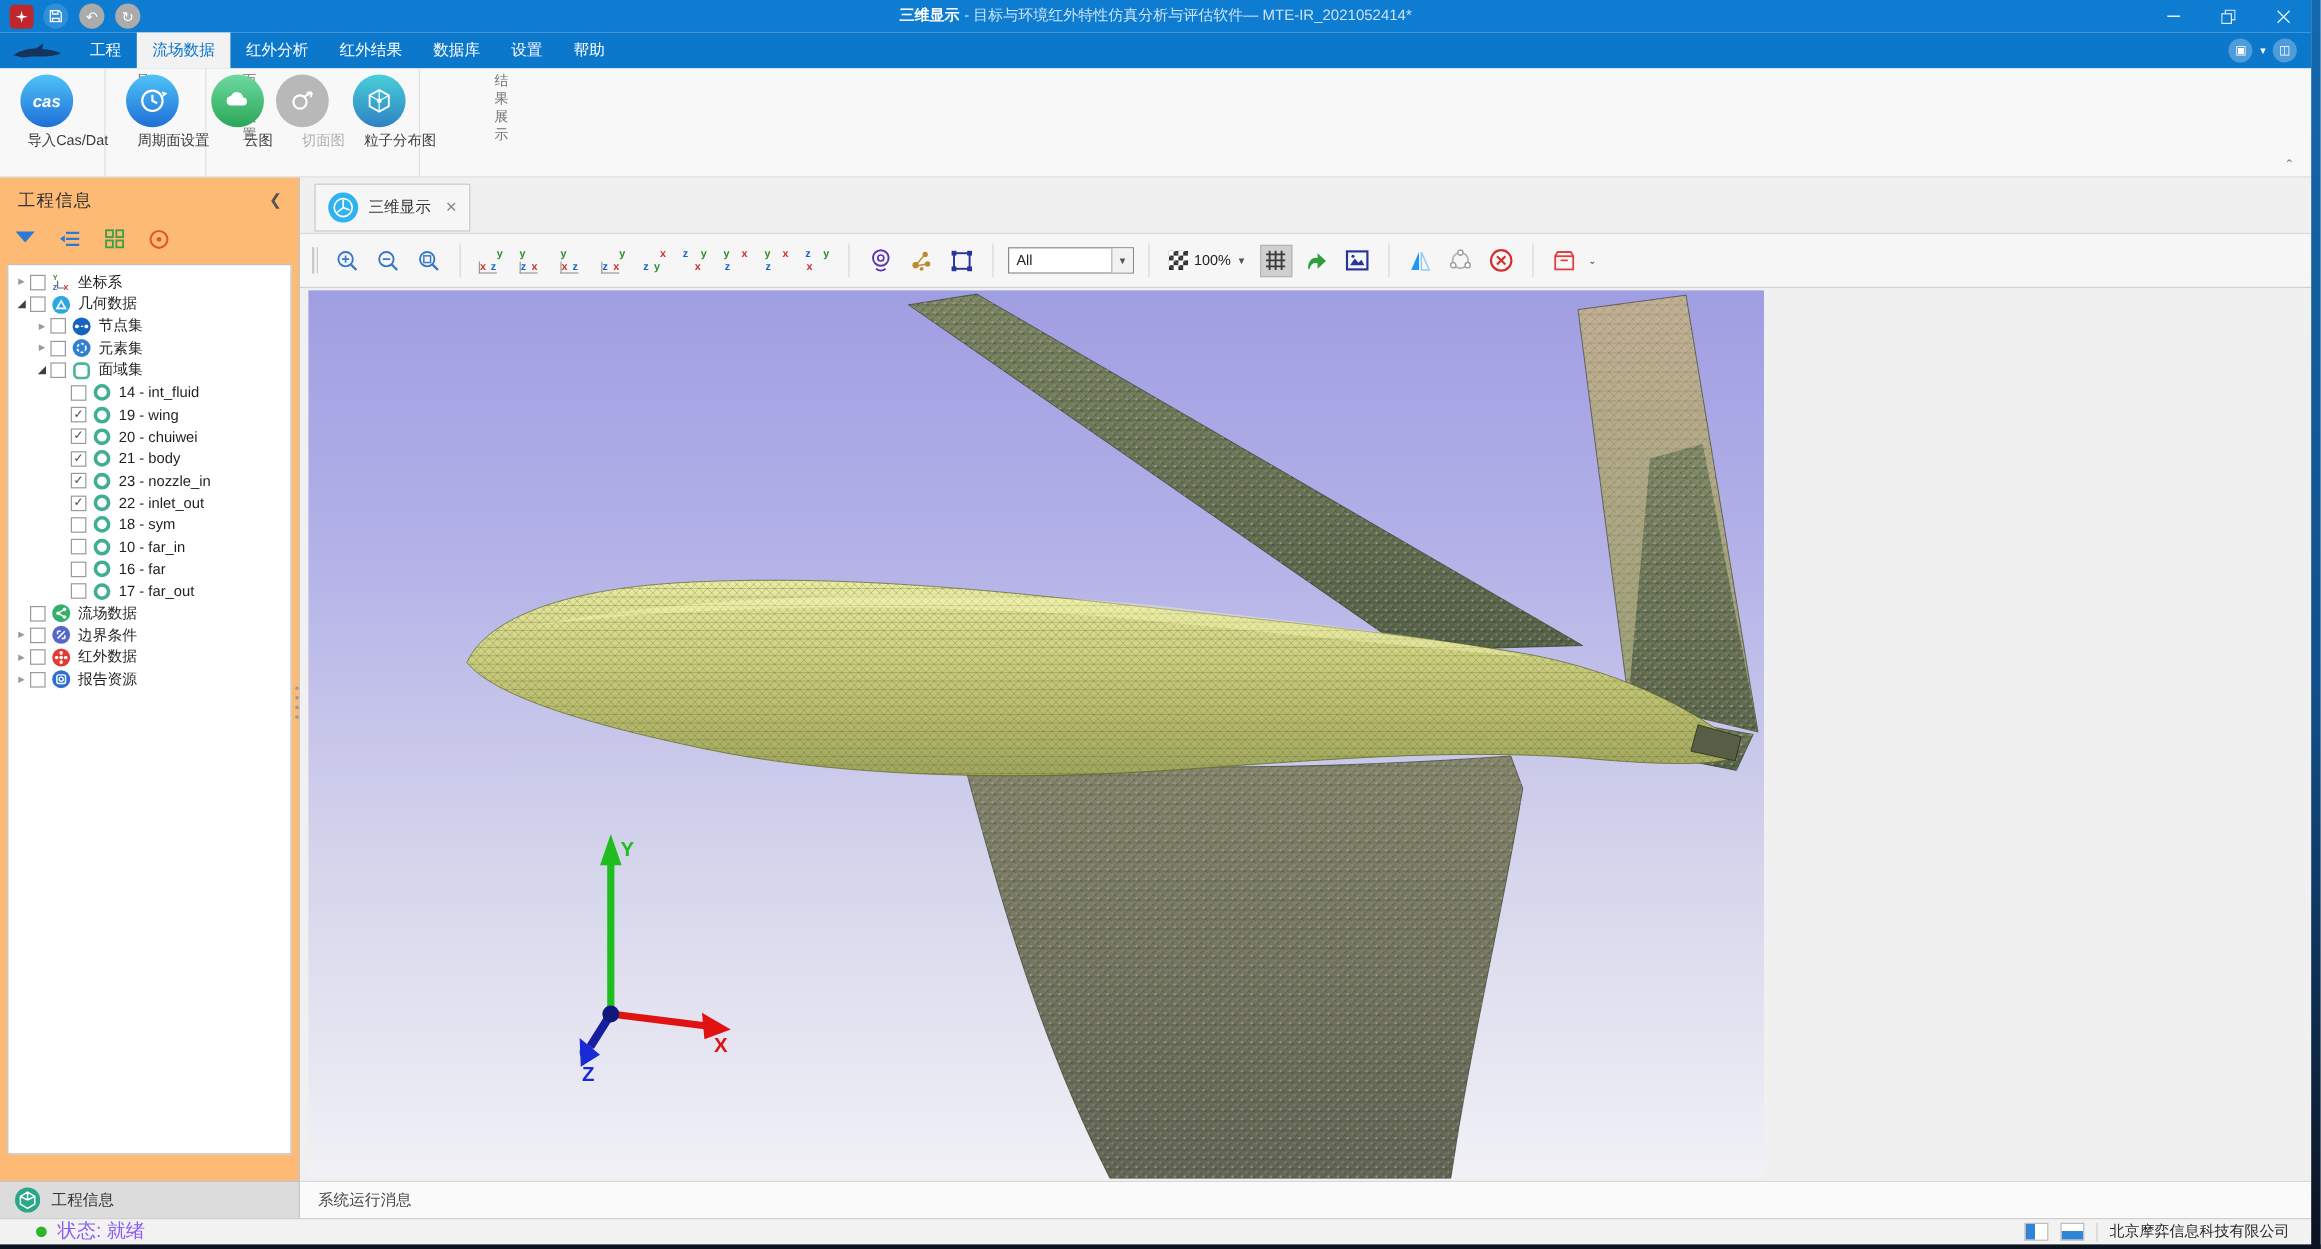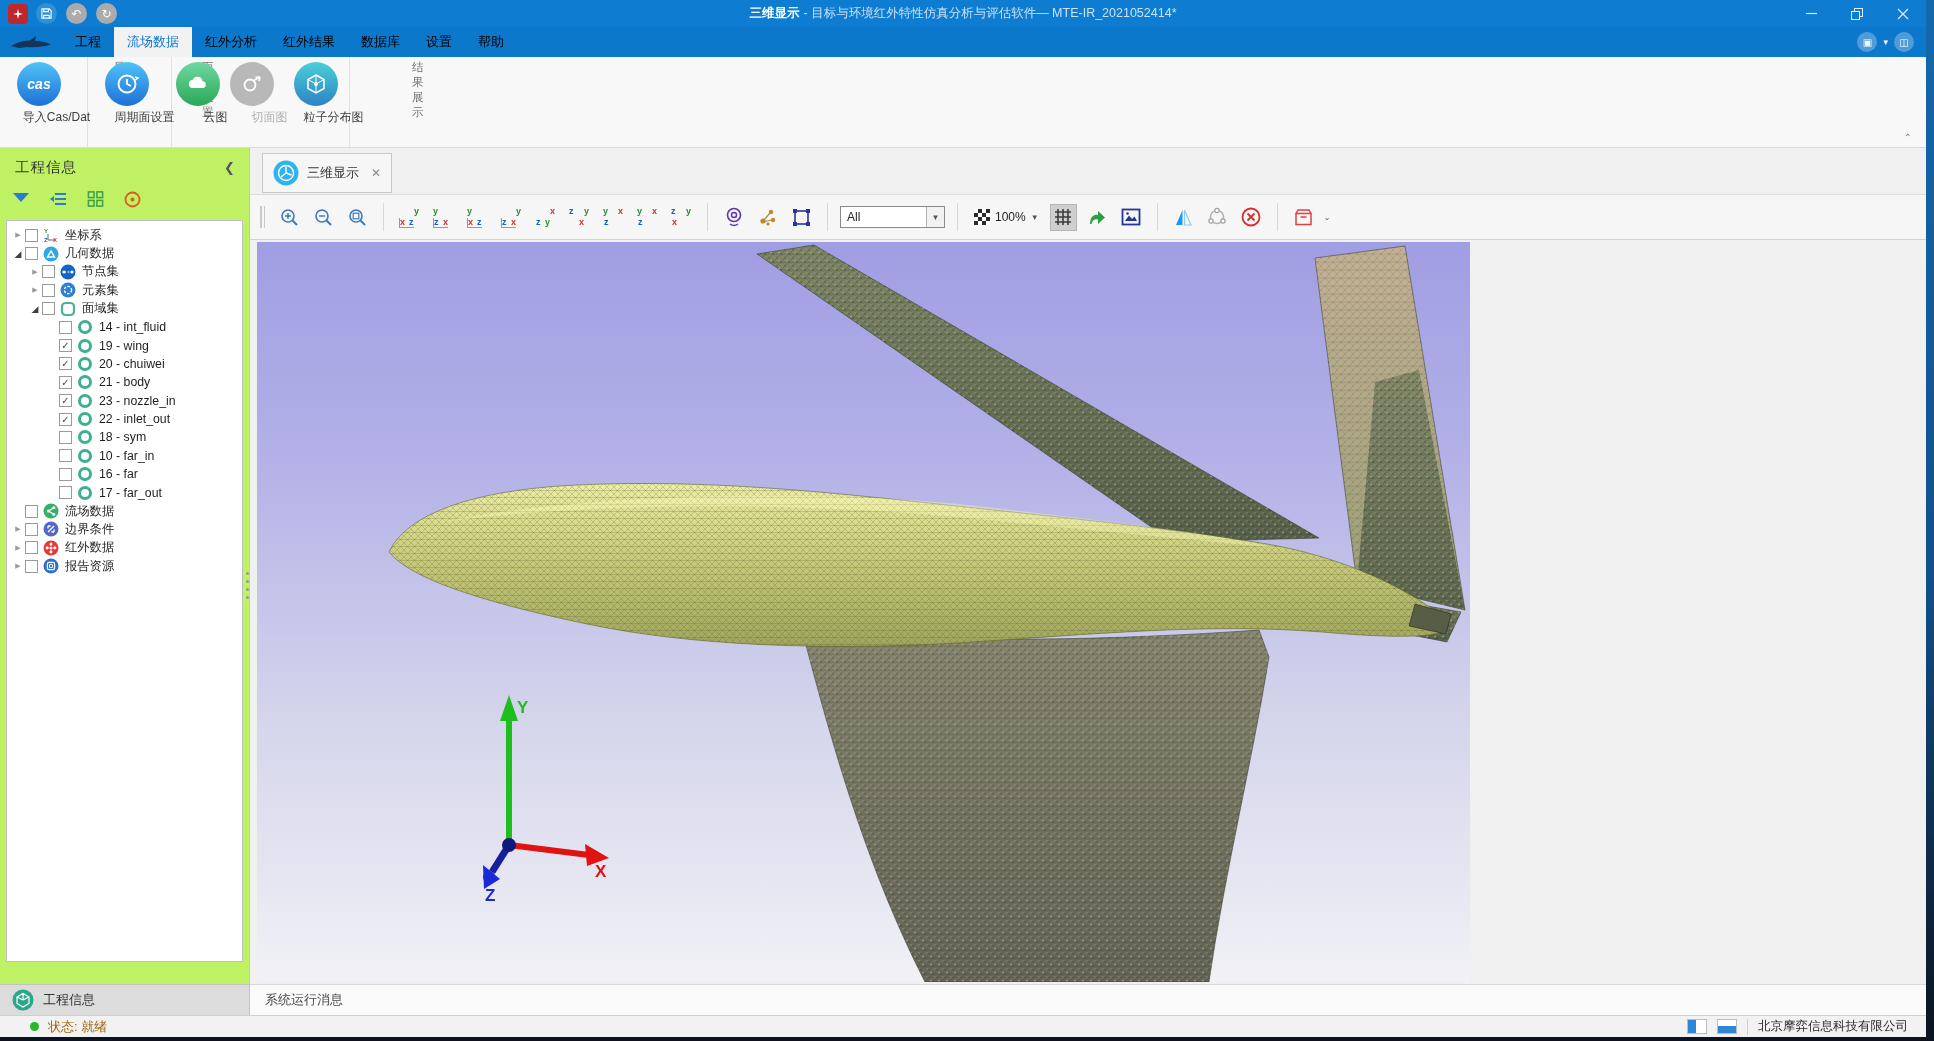--- a/index.html
+++ b/index.html
@@ -18,21 +18,21 @@
     display:flex; align-items:center; justify-content:center; color:#fff; font-size:12.5px; }
   .title-text .doc { font-weight:bold; color:#ffffff; }
   .title-text .app { color:rgba(255,255,255,0.78); margin-left:4px; }
   .winbtns { position:absolute; right:0; top:0; height:27px; display:flex; }
   .winbtn { width:46px; height:27px; display:flex; align-items:center; justify-content:center; }
 
   
   #menubar { position:absolute; left:0; top:27px; width:1926px; height:30px;
     background:#0b78cc; display:flex; align-items:stretch; }
   .logo { width:62px; display:flex; align-items:center; justify-content:center; }
-  .menu-item { padding:0 13px; display:flex; align-items:center; color:#000000; font-size:13px; cursor:default; }
+  .menu-item { padding:0 13px; display:flex; align-items:center; color:#ffffff; font-size:13px; cursor:default; }
   .menu-item.selected { background:#f2f2f2; color:#0b76cc; }
   .menubar-right { position:absolute; right:12px; top:3px; height:24px; display:flex; align-items:center; gap:6px; }
   .mb-circ { width:20px; height:20px; border-radius:50%; background:rgba(255,255,255,0.28);
     display:flex; align-items:center; justify-content:center; color:#fff; font-size:10px; }
   .mb-caret { color:#fff; font-size:9px; }
 
   
   #ribbon { position:absolute; left:0; top:57px; width:1926px; height:91px;
     background:#f8f8f8; border-bottom:1px solid #d9d9d9; display:flex; }
   .rgroup { display:flex; flex-direction:row; border-right:1px solid #e0e0e0; padding-top:3px; }
@@ -44,21 +44,21 @@
   .ric.green { background:linear-gradient(180deg,#6fd9a0,#2aa757); }
   .ric.teal { background:linear-gradient(180deg,#49cfd8,#2e82c4); }
   .ric.gray { background:#b8b8b8; }
   .rbtn .rlabel { margin-top:3px; font-size:12px; color:#3c3c3c; white-space:nowrap;margin-left:35px; }
   .rbtn.disabled .rlabel { color:#b0b0b0; }
   .rgroup-label { height:20px; text-align:center; font-size:11.5px; color:#707070;padding-left:36px; }
   .ribbon-collapse { position:absolute; right:14px; bottom:4px; color:#808080; font-size:10px; }
 
   
   #left-panel { position:absolute; left:0; top:148px; width:250px; height:867px;
-    background:#bef264; border-right:1px solid #c6c6c6; }
+    background:#fdba74; border-right:1px solid #c6c6c6; }
   .lp-header { position:absolute; left:0; top:6px; width:100%; height:26px; display:flex; align-items:center; }
   .lp-title { margin-left:15px; font-size:14.5px; color:#333; letter-spacing:1px; }
   .lp-collapse { position:absolute; right:14px; color:#555; font-size:13px; }
   .lp-icons { position:absolute; left:10px; top:40px; display:flex; gap:15px; }
   .lp-icons .lpi { width:22px; height:22px; display:flex; align-items:center; justify-content:center; }
   .tree-box { position:absolute; left:6px; top:72px; width:237px; height:742px;
     background:#ffffff; border:1px solid #c0c0c0; overflow:hidden; padding-top:5px; }
   .tree-row { height:18.4px; display:flex; align-items:center; font-size:12.3px; color:#1f1f1f; }
   .tw { width:14px; text-align:center; flex:none; }
   .tw.collapsed { font-size:7px; color:#9a9a9a; }
@@ -113,21 +113,21 @@
   .viewport svg { display:block; }
 
   .msgbar { position:absolute; left:0; top:836px; width:100%; height:31px; background:#fafafa;
     border-top:1px solid #d9d9d9; display:flex; align-items:center; }
   .msgbar span { margin-left:15px; font-size:13px; color:#4a4a4a; }
 
   
   #statusbar { position:absolute; left:0; top:1015px; width:1926px; height:22px; background:#f2f2f2;
     border-top:1px solid #d0d0d0; display:flex; align-items:center; }
   .st-dot { width:9px; height:9px; border-radius:50%; background:#2db52d; margin-left:30px; }
-  .st-text { margin-left:9px; font-size:13px; color:#a16207; }
+  .st-text { margin-left:9px; font-size:16px; color:#8b5cf6; }
   .st-right { position:absolute; right:18px; display:flex; align-items:center; gap:10px; }
   .layout-ic { width:20px; height:15px; background:#fff; border:1px solid #bdbdbd; }
   .layout-ic.l1 { background:linear-gradient(90deg,#2f86d6 0 45%,#fff 45%); }
   .layout-ic.l2 { background:linear-gradient(180deg,#fff 0 45%,#2f86d6 45%); }
   .st-sep { width:1px; height:16px; background:#cfcfcf; }
   .company { font-size:12.5px; color:#2a2a2a; }
 
   #bottomstrip { position:absolute; left:0; top:1037px; width:1934px; height:4px; background:#0c1220; }
   #edgestrip { position:absolute; left:1926px; top:0; width:8px; height:1041px;
     background:linear-gradient(180deg,#1468ad 0%,#11508b 55%,#0c1220 100%); }

